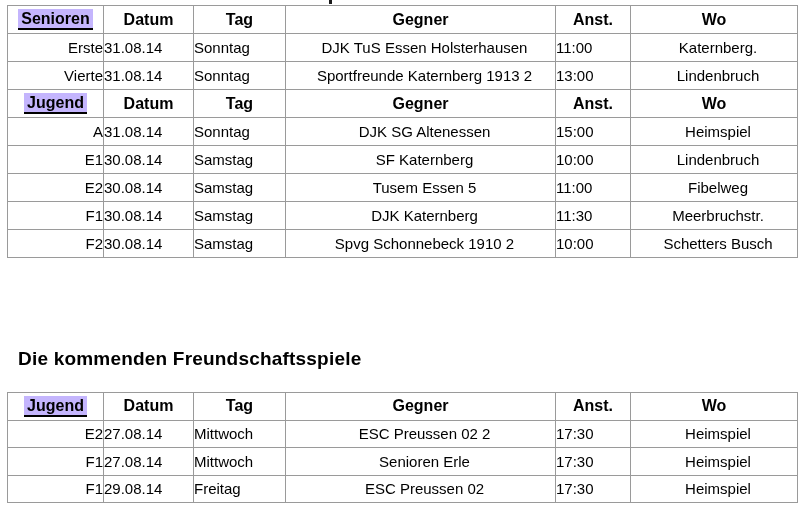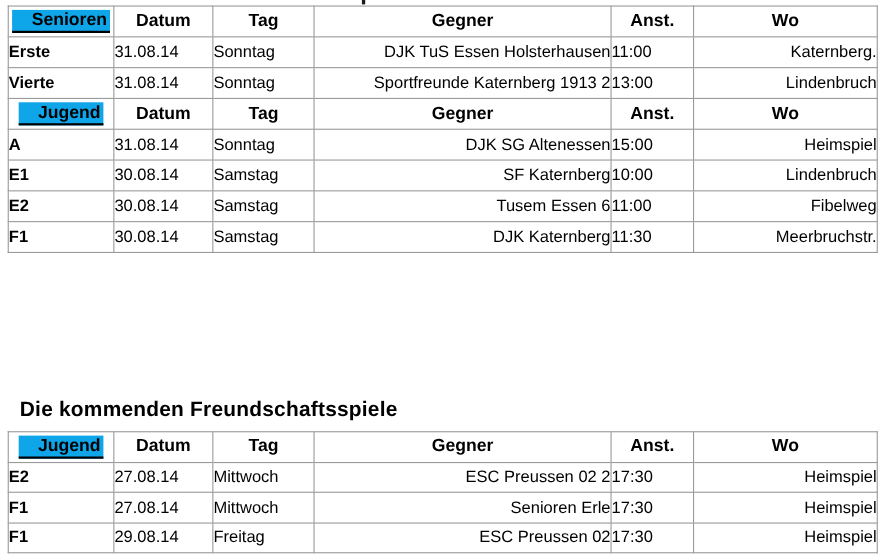--- a/index.html
+++ b/index.html
@@ -35,33 +35,33 @@
     white-space: nowrap;
     font-size: 15px;
     height: 28px;
   }
   .t2 td, .t2 th { height: 27.5px; }
   th {
     font-size: 16px;
     font-weight: bold;
     text-align: center;
   }
-  .team { font-weight: bold; text-align: left; }
+  .team { font-weight: normal; text-align: right; }
   .ctr  { }
-  .lft  { text-align: right; padding-left: 8px; }
+  .lft  { text-align: center; padding-left: 8px; }
   .hl {
-    background: #0ea5e9;
+    background: #c4b5fd;
     border-bottom: 2px solid #000000;
     display: inline-block;
-    padding: 1px 3px 0 18px;
+    padding: 1px 3px 0 3px;
     line-height: 1.15;
   }
   .heading {
     position: absolute;
-    left: 18px; top: 362px;
+    left: 18px; top: 348px;
     font-size: 19px;
     font-weight: bold;
     letter-spacing: 0.2px;
   }
 </style>
 </head>
 <body>
 
 <div class="fragment"></div>
 
@@ -120,31 +120,39 @@
       <td class="ctr">30.08.14</td>
       <td class="ctr">Samstag</td>
       <td class="lft">SF Katernberg</td>
       <td class="ctr">10:00</td>
       <td class="lft">Lindenbruch</td>
     </tr>
     <tr>
       <td class="team">E2</td>
       <td class="ctr">30.08.14</td>
       <td class="ctr">Samstag</td>
-      <td class="lft">Tusem Essen 6</td>
+      <td class="lft">Tusem Essen 5</td>
       <td class="ctr">11:00</td>
       <td class="lft">Fibelweg</td>
     </tr>
     <tr>
       <td class="team">F1</td>
       <td class="ctr">30.08.14</td>
       <td class="ctr">Samstag</td>
       <td class="lft">DJK Katernberg</td>
       <td class="ctr">11:30</td>
       <td class="lft">Meerbruchstr.</td>
+    </tr>
+    <tr>
+      <td class="team">F2</td>
+      <td class="ctr">30.08.14</td>
+      <td class="ctr">Samstag</td>
+      <td class="lft">Spvg Schonnebeck 1910 2</td>
+      <td class="ctr">10:00</td>
+      <td class="lft">Schetters Busch</td>
     </tr>
   </tbody>
 </table>
 
 <div class="heading">Die kommenden Freundschaftsspiele</div>
 
 <table class="t2">
   <colgroup>
     <col style="width:96px">
       <col style="width:90px">

